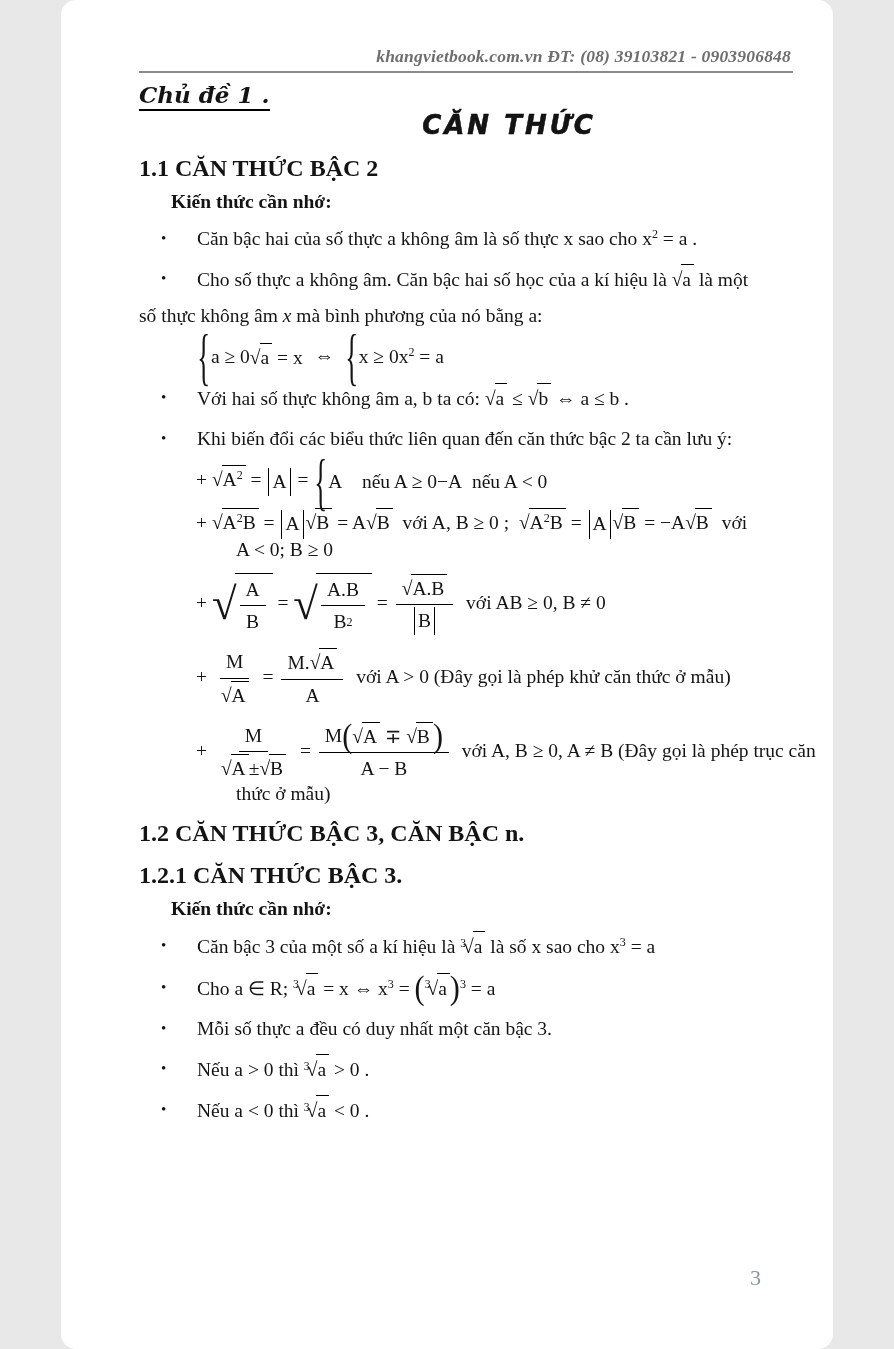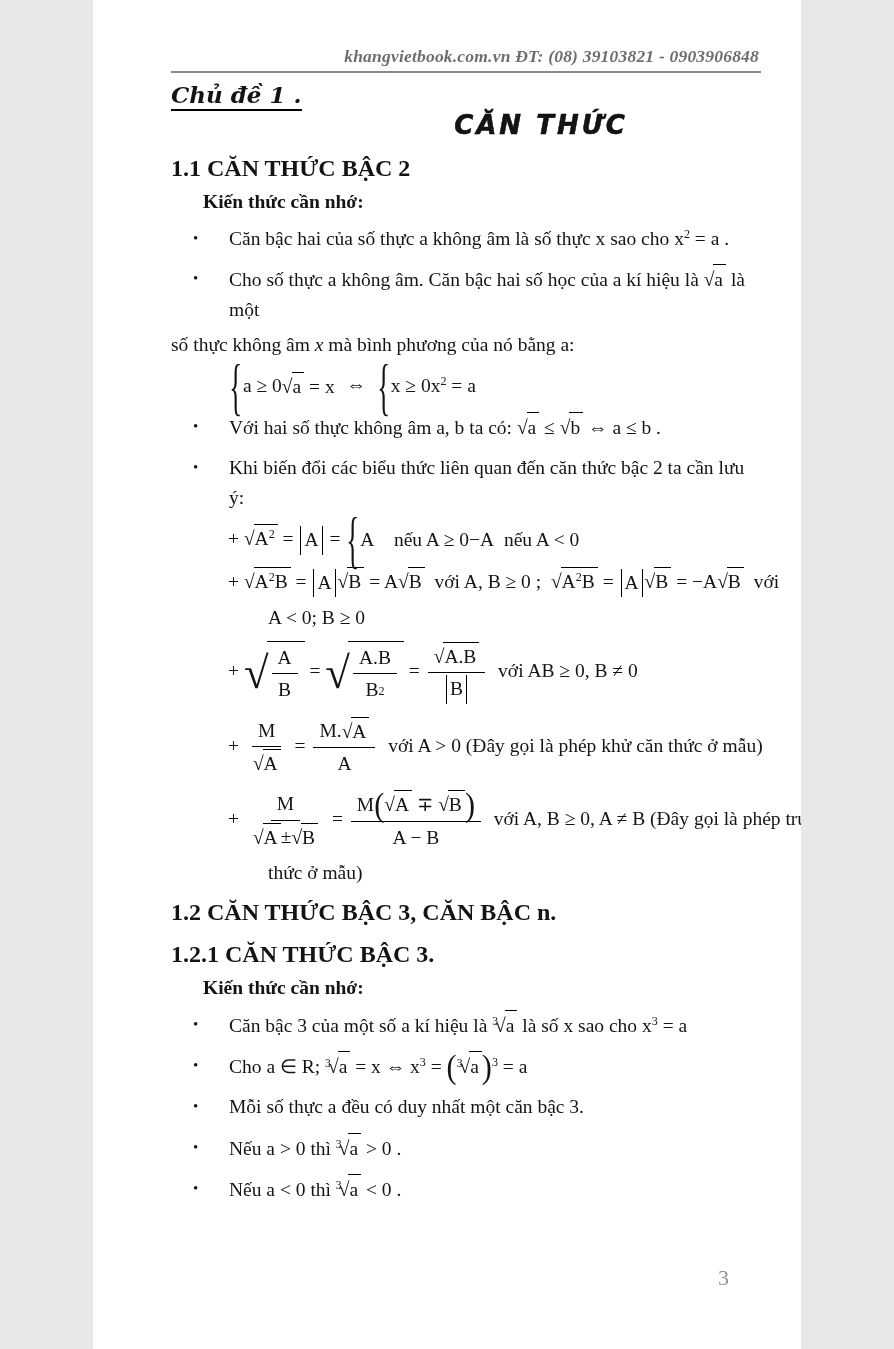--- a/index.html
+++ b/index.html
@@ -1,19 +1,19 @@
 <!DOCTYPE html>
 <html><head>
 <meta charset="utf-8">
 <style>
   html,body { margin:0; padding:0; background:#e8e8e8; }
   .page {
-    width:708px; height:1349px; margin:0 auto; background:#ffffff;
+    width:772px; height:1349px; margin:0 auto; background:#ffffff;
     position:relative; overflow:hidden;
-    font-family:"Liberation Serif", serif; color:#141414;
+    font-family:"Liberation Serif", serif; color:#141414;border-radius:15px;
   }
   .inner { padding:46px 40px 0 78px; }
 
   
   .hdr-text {
     text-align:right; font-style:italic; font-weight:bold;
     color:#6e6e6e; font-size:17.5px; letter-spacing:0.2px; padding-right:2px;
   }
   .hdr-rule { border:none; border-top:2px solid #8a8a8a; margin:4px 0 0 0; }
 
@@ -35,21 +35,21 @@
     font-size:26px; letter-spacing:3px; -webkit-text-stroke:0.5px #000;
   }
 
   
   .blk-section { font-weight:bold; font-size:24px; margin-top:15px; font-family:"Liberation Serif",serif; }
   .blk-subhead { font-weight:bold; font-size:19.5px; margin-left:32px; margin-top:9px; }
   .blk-bullet { display:flex; margin-left:22px; margin-top:11px; font-size:19.5px; line-height:1.5; }
   .blk-bullet .dot { width:36px; flex:none; font-size:15px; padding-top:3px; }
   .blk-plain { font-size:19.5px; margin-top:6px; line-height:1.5; }
   .blk-display { margin-left:57px; margin-top:12px; font-size:19.5px; line-height:1.45; white-space:nowrap; }
-  .blk-indent2 { margin-left:97px; margin-top:10px; font-size:19.5px; }
+  .blk-indent2 { margin-left:97px; margin-top:0; font-size:19.5px; }
 
   
   sup { font-size:0.62em; line-height:0; vertical-align:super; }
   .sqrt { display:inline-block; white-space:nowrap; }
   .sqrt .sign { letter-spacing:-1px; }
   .sqrt .bar { display:inline-block; border-top:1.7px solid #000; padding:0 3px 0 1px; }
   .sqrt .idx { font-size:0.6em; position:relative; top:-0.55em; margin-right:-3px; }
   .sqrt.big { display:inline-flex; align-items:center; vertical-align:middle; }
   .sqrt.big .sign { font-size:2.3em; font-weight:200; line-height:0.55; letter-spacing:-2px; }
   .sqrt.big .bar { display:inline-flex; align-items:center; padding:2px 4px 0 2px; }

